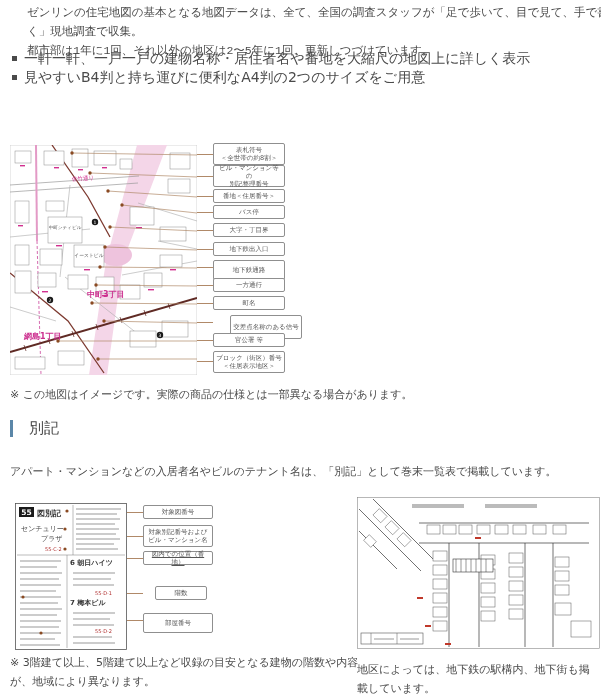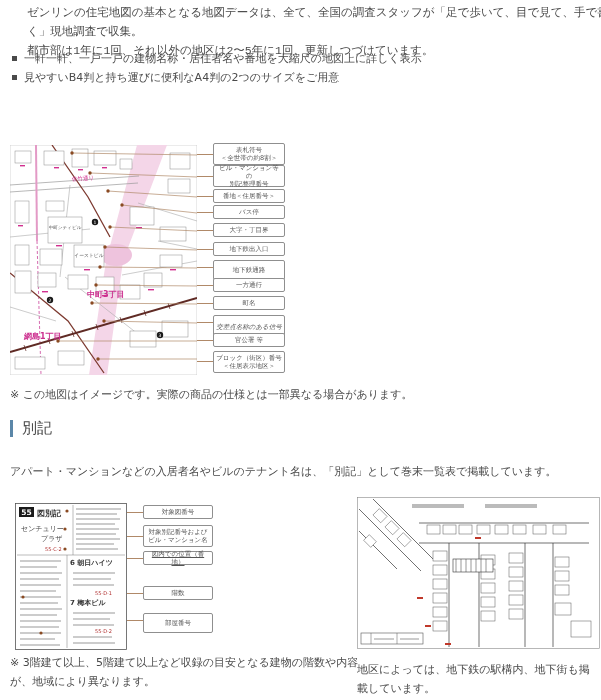--- a/index.html
+++ b/index.html
@@ -1,29 +1,29 @@
 <!DOCTYPE html>
 <html><head>
 <meta charset="utf-8">
 <style>
   html,body{margin:0;padding:0;background:#fff;}
   body{font-family:"DejaVu Sans","Liberation Sans",sans-serif;color:#4a4a4a;}
   #page{position:relative;width:601px;height:700px;background:#fff;overflow:hidden;}
   .abs{position:absolute;}
   .para{font-size:11.5px;line-height:19px;color:#4a4a4a;}
   ul.features{list-style:none;margin:0;padding:0;}
-  ul.features li{font-size:11px;line-height:19px;padding-left:13px;position:relative;}
+  ul.features li{font-size:14px;line-height:19px;padding-left:13px;position:relative;}
   ul.features li::before{content:"";position:absolute;left:1px;top:7px;width:5px;height:5px;background:#4a4a4a;}
   .callout{position:absolute;border:1px solid #8f8f8f;background:#fff;border-radius:2px;
            font-size:6.5px;line-height:8px;color:#555;text-align:center;
            display:flex;align-items:center;justify-content:center;white-space:pre-line;padding:2px 2px;box-sizing:border-box;}
   .leader{position:absolute;height:1px;background:#b08968;}
   .figure{position:absolute;background:#fff;border-radius:11px;}
   .note{font-size:11px;line-height:19px;color:#4a4a4a;}
-  .section-head{display:flex;align-items:center;gap:9px;}
+  .section-head{display:flex;align-items:center;gap:16px;}
   .section-bar{width:3px;height:17px;background:#5b87a8;}
   .section-title{font-size:15px;color:#454545;}
   svg text{font-family:"DejaVu Sans",sans-serif;}
 </style>
 </head>
 <body>
 
 <div id="page">
 
   <div class="abs para" style="left:27px;top:3px;width:585px;font-family:Liberation Mono, monospace;">
@@ -181,21 +181,21 @@
 ＜全世帯の約8割＞</div>
   <div class="callout" style="left:213px;top:165px;width:72px;height:22px;">ビル・マンション等の
 別記整理番号</div>
   <div class="callout" style="left:213px;top:189px;width:72px;height:14px;">番地＜住居番号＞</div>
   <div class="callout" style="left:213px;top:205px;width:72px;height:14px;">バス停</div>
   <div class="callout" style="left:213px;top:223px;width:72px;height:14px;">大字・丁目界</div>
   <div class="callout" style="left:213px;top:242px;width:72px;height:14px;">地下鉄出入口</div>
   <div class="callout" style="left:213px;top:260px;width:72px;height:20px;">地下鉄通路</div>
   <div class="callout" style="left:213px;top:278px;width:72px;height:14px;">一方通行</div>
   <div class="callout" style="left:213px;top:296px;width:72px;height:14px;">町名</div>
-  <div class="callout" style="left:213px;top:315px;width:72px;height:24px;font-style:italic;">交差点名称のある信号</div>
+  <div class="callout" style="left:230px;top:315px;width:72px;height:24px;">交差点名称のある信号</div>
   <div class="callout" style="left:213px;top:333px;width:72px;height:14px;">官公署 等</div>
   <div class="callout" style="left:213px;top:351px;width:72px;height:22px;">ブロック（街区）番号
 ＜住居表示地区＞</div>
 
   <div class="abs note" style="left:10px;top:385px;width:560px;">※ この地図はイメージです。実際の商品の仕様とは一部異なる場合があります。</div>
 
   <div class="abs section-head" style="left:10px;top:419px;">
     <div class="section-bar"></div>
     <div class="section-title">別記</div>
   </div>
@@ -274,21 +274,21 @@
   <div class="leader" style="left:127px;top:512px;width:16px;"></div>
   <div class="leader" style="left:127px;top:536px;width:16px;"></div>
   <div class="leader" style="left:127px;top:558px;width:16px;"></div>
   <div class="leader" style="left:127px;top:593px;width:16px;"></div>
   <div class="leader" style="left:127px;top:620px;width:16px;"></div>
 
   <div class="callout" style="left:143px;top:505px;width:70px;height:14px;">対象図番号</div>
   <div class="callout" style="left:143px;top:525px;width:70px;height:22px;">対象別記番号および
 ビル・マンション名</div>
   <div class="callout" style="left:143px;top:551px;width:70px;height:14px;text-decoration:underline;">図内での位置（番地）</div>
-  <div class="callout" style="left:143px;top:586px;width:70px;height:14px;">階数</div>
+  <div class="callout" style="left:155px;top:586px;width:52px;height:14px;">階数</div>
   <div class="callout" style="left:143px;top:613px;width:70px;height:20px;">部屋番号</div>
 
   <div class="figure" style="left:357px;top:497px;width:243px;height:152px;">
     <svg width="243" height="152" viewBox="0 0 243 152">
       <rect x="0.5" y="0.5" width="242" height="151" fill="#fff" stroke="#888" stroke-width="0.6"></rect>
 
       <rect x="55" y="7" width="52" height="4" fill="#bbb"></rect>
       <rect x="128" y="7" width="52" height="4" fill="#bbb"></rect>
 
       <g stroke="#333" stroke-width="0.7" fill="none">

